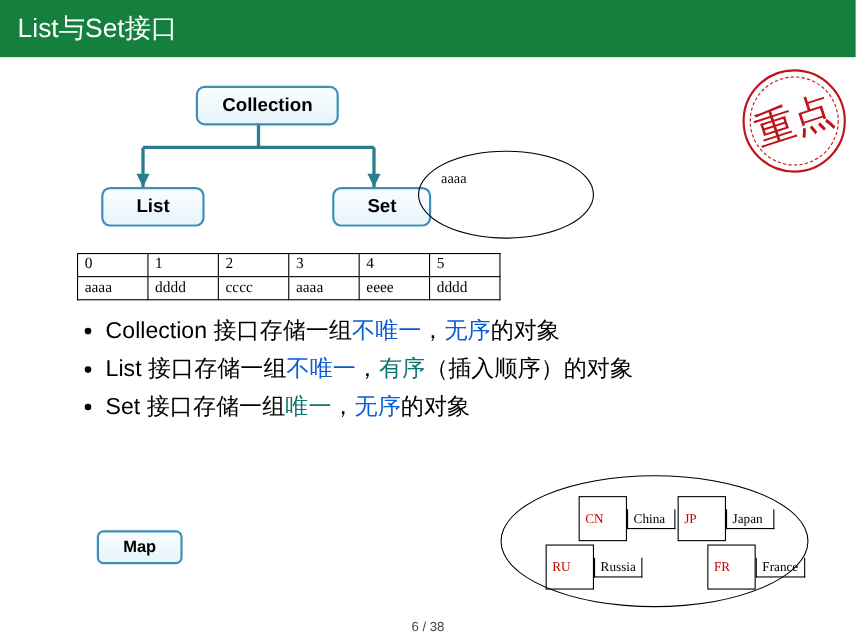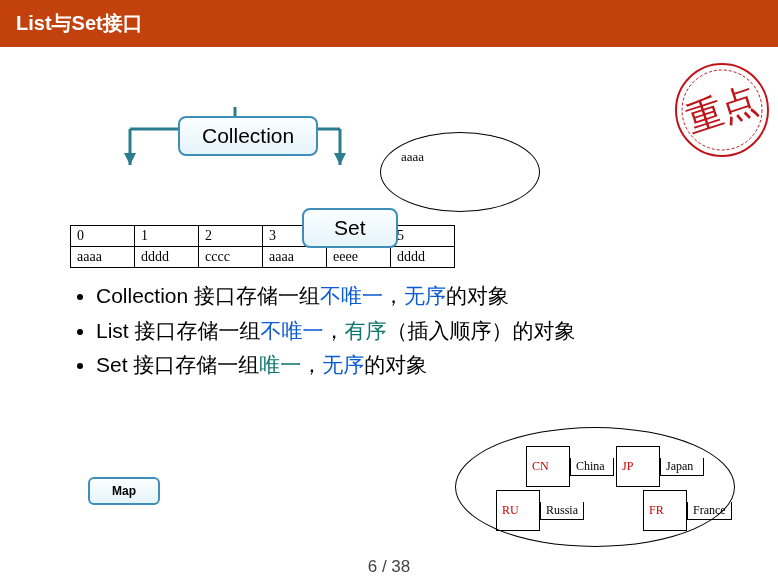--- a/index.html
+++ b/index.html
@@ -5,25 +5,25 @@
   * { box-sizing: border-box; margin: 0; padding: 0; }
   body {
     width: 778px;
     height: 583px;
     font-family: "Microsoft YaHei", Arial, sans-serif;
     background: #fff;
     position: relative;
     overflow: hidden;
   }
   .title-bar {
-    background: #c2410c;
+    background: #15803d;
     color: #fff;
     padding: 10px 16px;
-    font-size: 20px;
-    font-weight: bold;
+    font-size: 24px;
+    font-weight: normal;
   }
   .stamp {
     position: absolute;
     right: 6px;
     top: 60px;
     width: 100px;
     height: 100px;
   }
   .content { position: relative; padding-top: 20px; }
   .diagram-area {
@@ -31,24 +31,23 @@
     height: 150px;
     margin-left: 60px;
     width: 400px;
   }
   .box {
     position: absolute;
     border: 2px solid #3d8fb8;
     border-radius: 8px;
     background: linear-gradient(#fafeff,#e6f4fb);
     padding: 6px 22px;
-    font-size: 21px;
-    font-weight: normal;
+    font-size: 17px;
+    font-weight: bold;
     text-align: center;
-    margin-top: 43px;
   }
   .set-oval {
     position: absolute;
     left: 380px;
     top: 85px;
     width: 160px;
     height: 80px;
     border: 1px solid #000;
     border-radius: 50%;
     font-size: 13px;
@@ -80,21 +79,21 @@
   .blue { color: #0b5bd3; }
   .red { color: #0f766e; }
   .map-box {
     position: absolute;
     left: 88px;
     top: 430px;
     border: 2px solid #3d8fb8;
     border-radius: 6px;
     background: linear-gradient(#fafeff,#e6f4fb);
     padding: 5px 22px;
-    font-size: 12px;
+    font-size: 15px;
     font-weight: bold;
   }
   .map-oval {
     position: absolute;
     left: 455px;
     top: 380px;
     width: 280px;
     height: 120px;
     border: 1px solid #000;
     border-radius: 50%;
@@ -118,21 +117,21 @@
     min-width: 44px;
     display: inline-block;
   }
   .map-line { position:absolute; left:80px; bottom:46px; font-size:21px; }
   .map-line .pre { display:inline-block; width:14px; }
   .page-num {
     position: absolute;
     bottom: 6px;
     left: 50%;
     transform: translateX(-50%);
-    font-size: 17px;
+    font-size: 12px;
     color: #444;
   }
 </style>
 </head>
 <body>
 
 <div class="title-bar">List与Set接口</div>
 
 <div class="stamp">
   <svg viewBox="0 0 100 100">
@@ -147,20 +146,21 @@
   <div class="diagram-area">
     <svg width="400" height="150" style="position:absolute;left:0;top:0">
       <line x1="175" y1="40" x2="175" y2="62" stroke="#2a7c8f" stroke-width="3"></line>
       <line x1="70" y1="62" x2="280" y2="62" stroke="#2a7c8f" stroke-width="3"></line>
       <line x1="70" y1="62" x2="70" y2="98" stroke="#2a7c8f" stroke-width="3"></line>
       <line x1="280" y1="62" x2="280" y2="98" stroke="#2a7c8f" stroke-width="3"></line>
       <polygon points="70,98 64,86 76,86" fill="#2a7c8f"></polygon>
       <polygon points="280,98 274,86 286,86" fill="#2a7c8f"></polygon>
     </svg>
     <div class="box" style="left:118px;top:6px">Collection</div>
+    <div class="box" style="left:32px;top:98px;padding:6px 30px">List</div>
     <div class="box" style="left:242px;top:98px;padding:6px 30px">Set</div>
   </div>
 
   <div class="set-oval">
     <div><span>aaaa</span></div>
   </div>
 
   <table class="list-table">
     <tbody>
         <tr>

